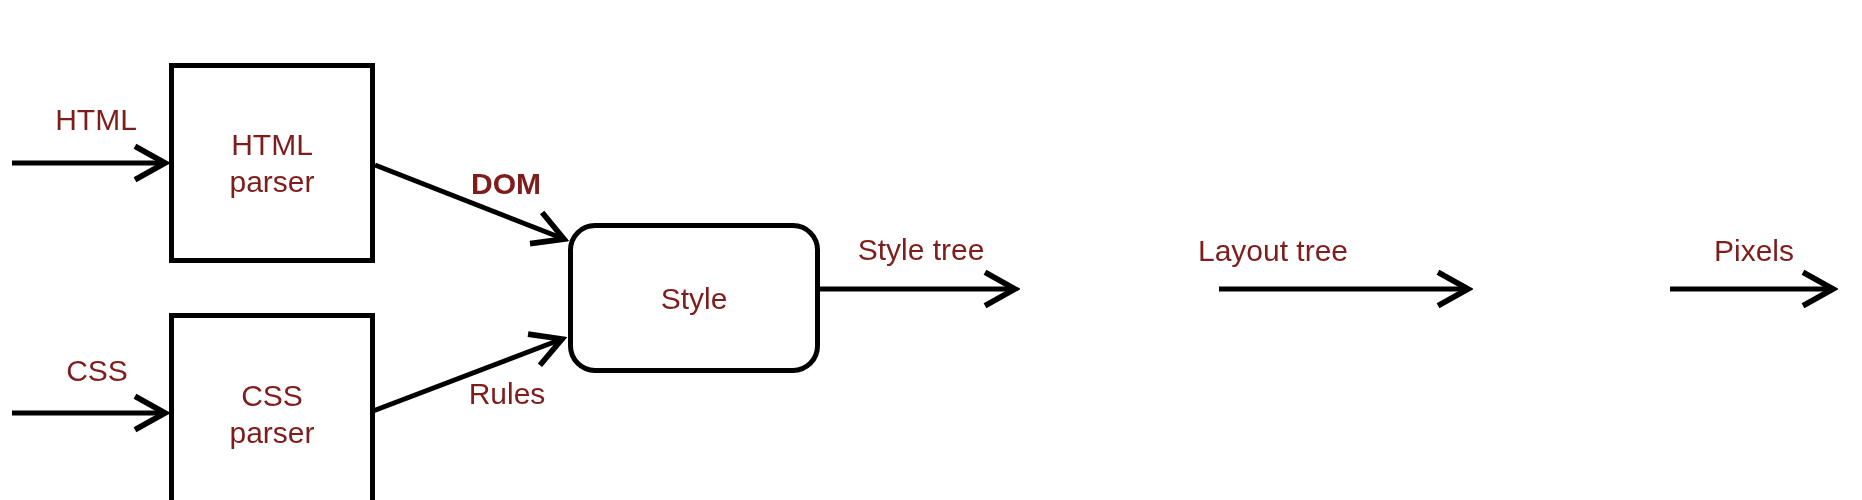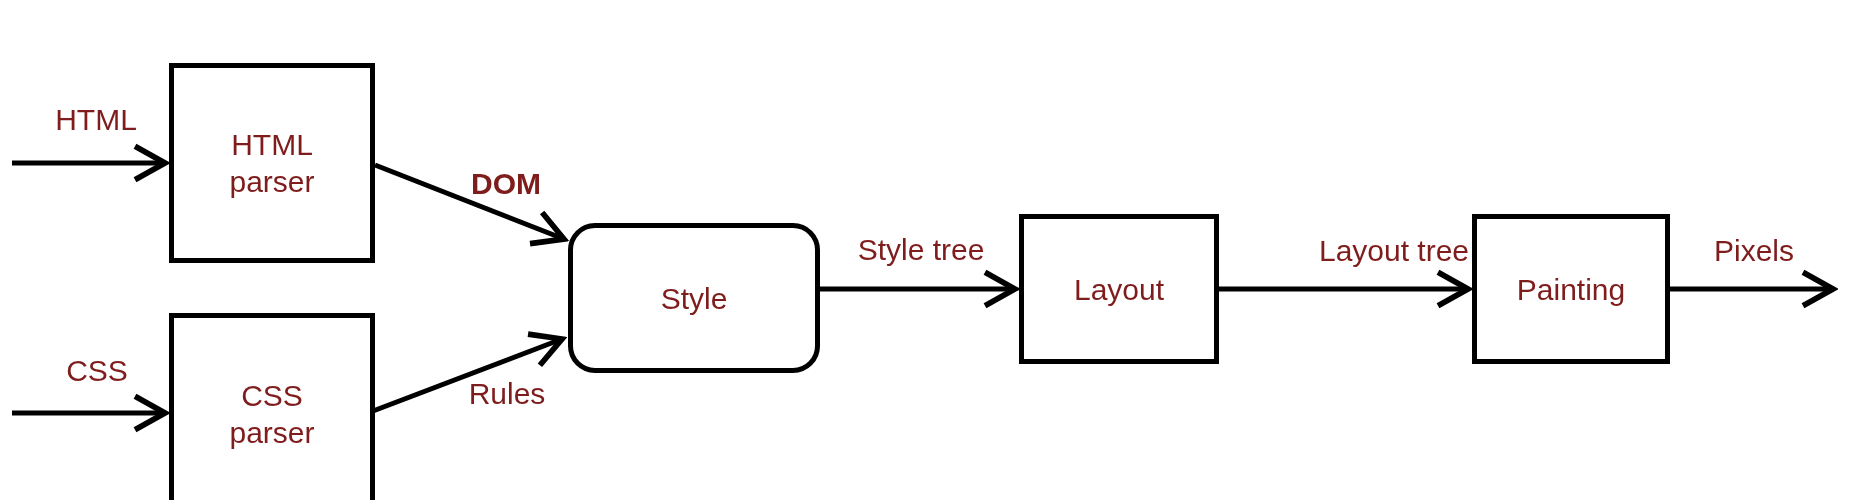--- a/index.html
+++ b/index.html
@@ -46,21 +46,21 @@
     position: absolute;
     transform: translate(-50%, -50%);
     font-size: 30px;
     white-space: nowrap;
   }
   .lbl-html        { left: 96px;   top: 76px; }
   .lbl-css         { left: 97px;   top: 327px; }
   .lbl-dom         { left: 506px;  top: 140px; font-weight: bold; }
   .lbl-rules       { left: 507px;  top: 350px; text-align: center; }
   .lbl-style-tree  { left: 921px;  top: 206px; }
-  .lbl-layout-tree { left: 1394px; top: 207px; }
+  .lbl-layout-tree { left: 1273px; top: 207px; }
   .lbl-pixels      { left: 1754px; top: 207px; text-align: right; }
   .edge {
     stroke: #000000;
     stroke-width: 5;
     fill: none;
   }
 </style>
 </head>
 <body>
 
@@ -85,26 +85,20 @@
     <span>HTML
 parser</span>
   </div>
   <div class="node node-css-parser">
     <span>CSS
 parser</span>
   </div>
   <div class="node node-style">
     <span>Style</span>
   </div>
-  <div class="node node-layout">
-    <span>Layout</span>
-  </div>
-  <div class="node node-painting">
-    <span>Painting</span>
-  </div>
 
   <div class="edge-label lbl-html">HTML</div>
   <div class="edge-label lbl-css">CSS</div>
   <div class="edge-label lbl-dom">DOM</div>
   <div class="edge-label lbl-rules">Rules</div>
   <div class="edge-label lbl-style-tree">Style tree</div>
   <div class="edge-label lbl-layout-tree">Layout tree</div>
   <div class="edge-label lbl-pixels">Pixels</div>
 
 </div>

